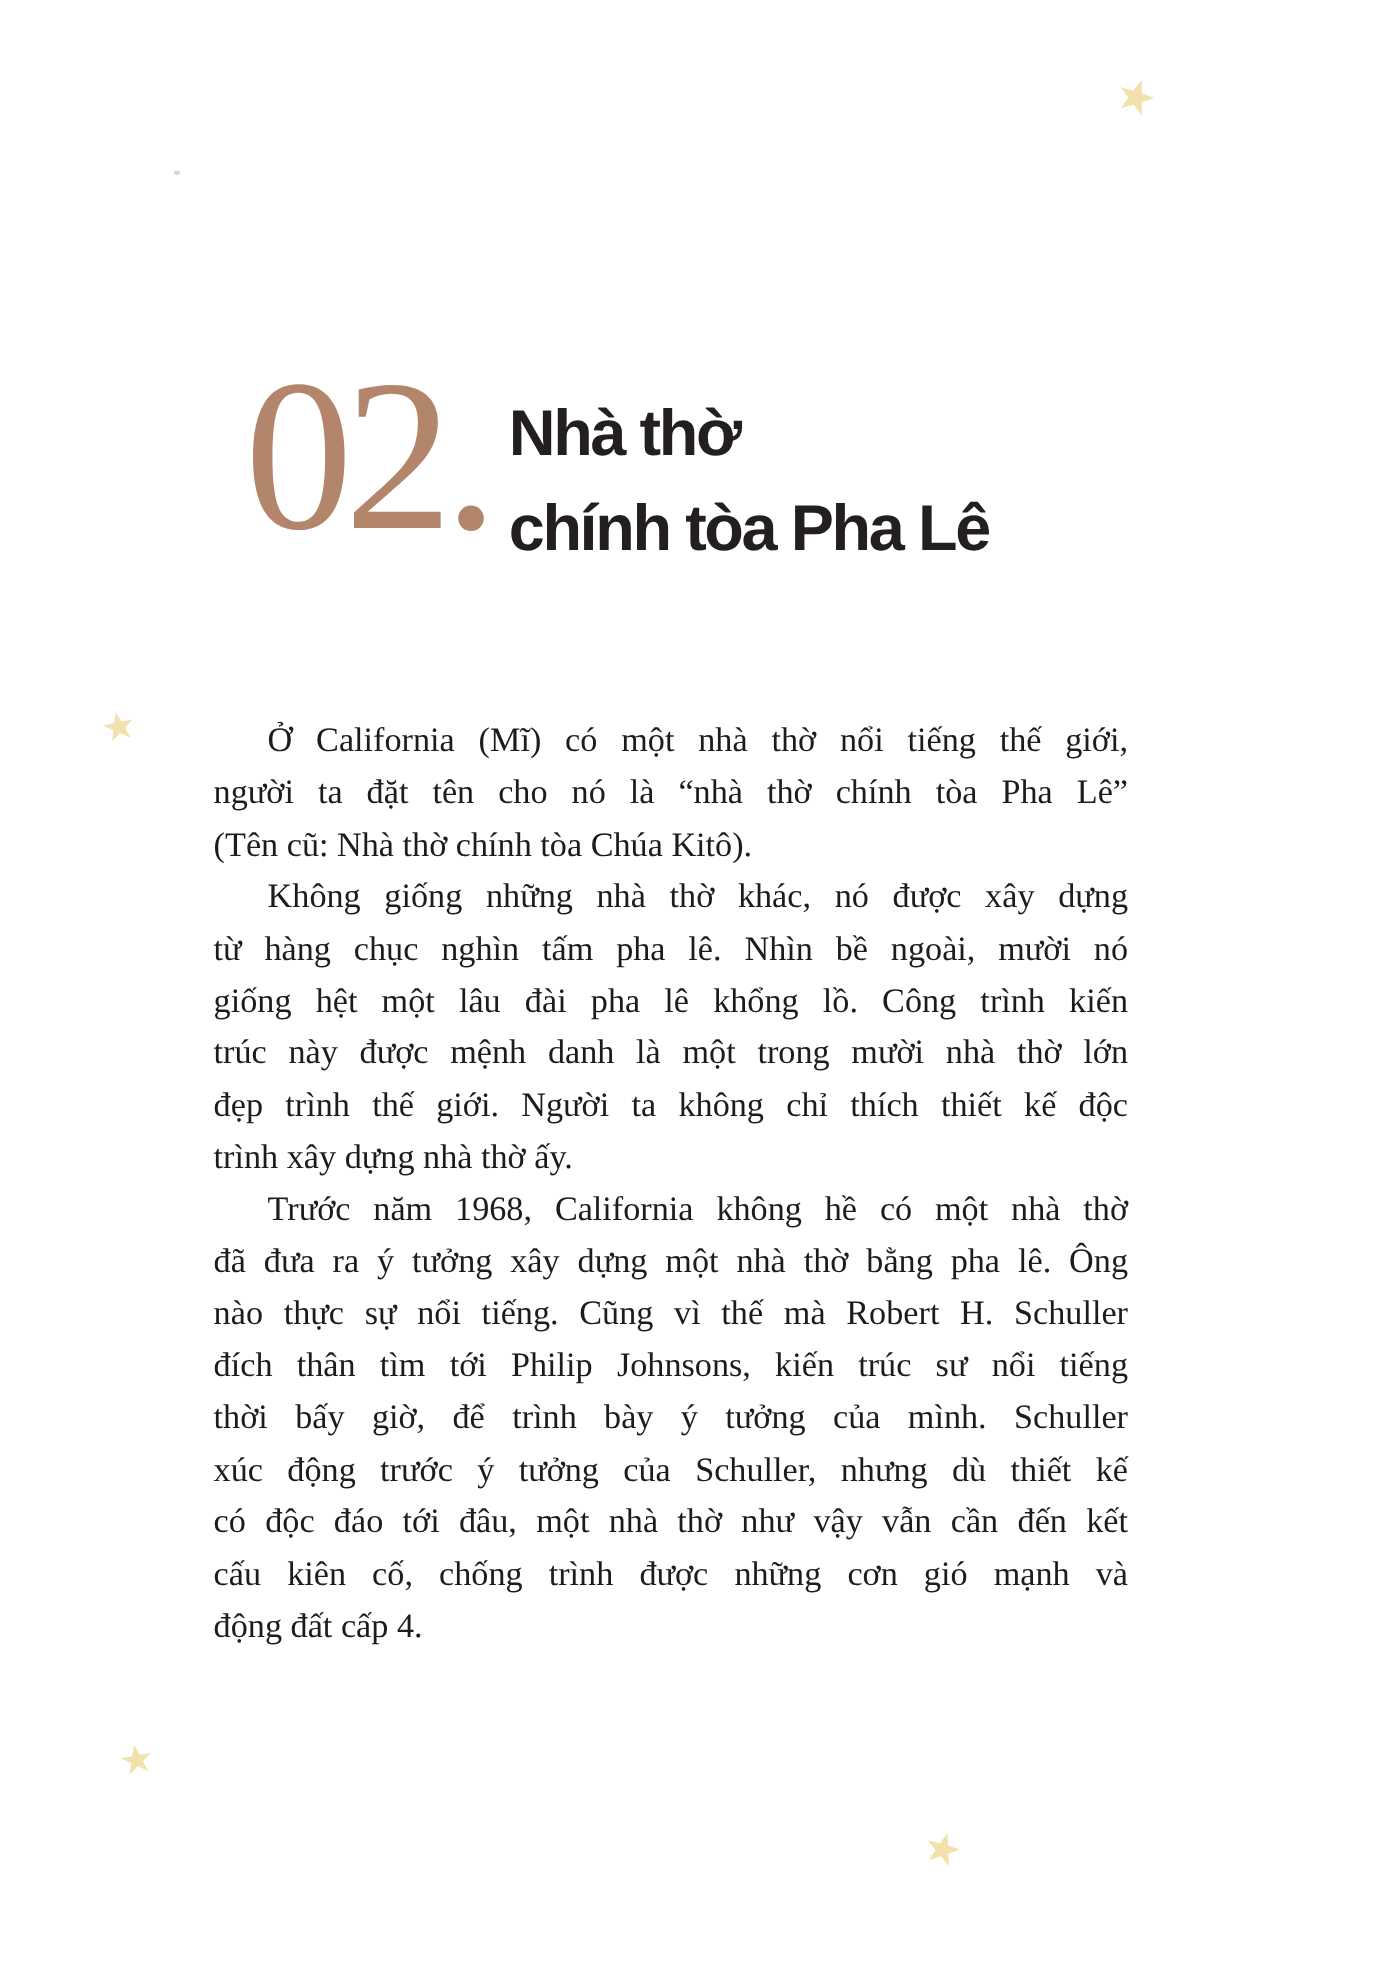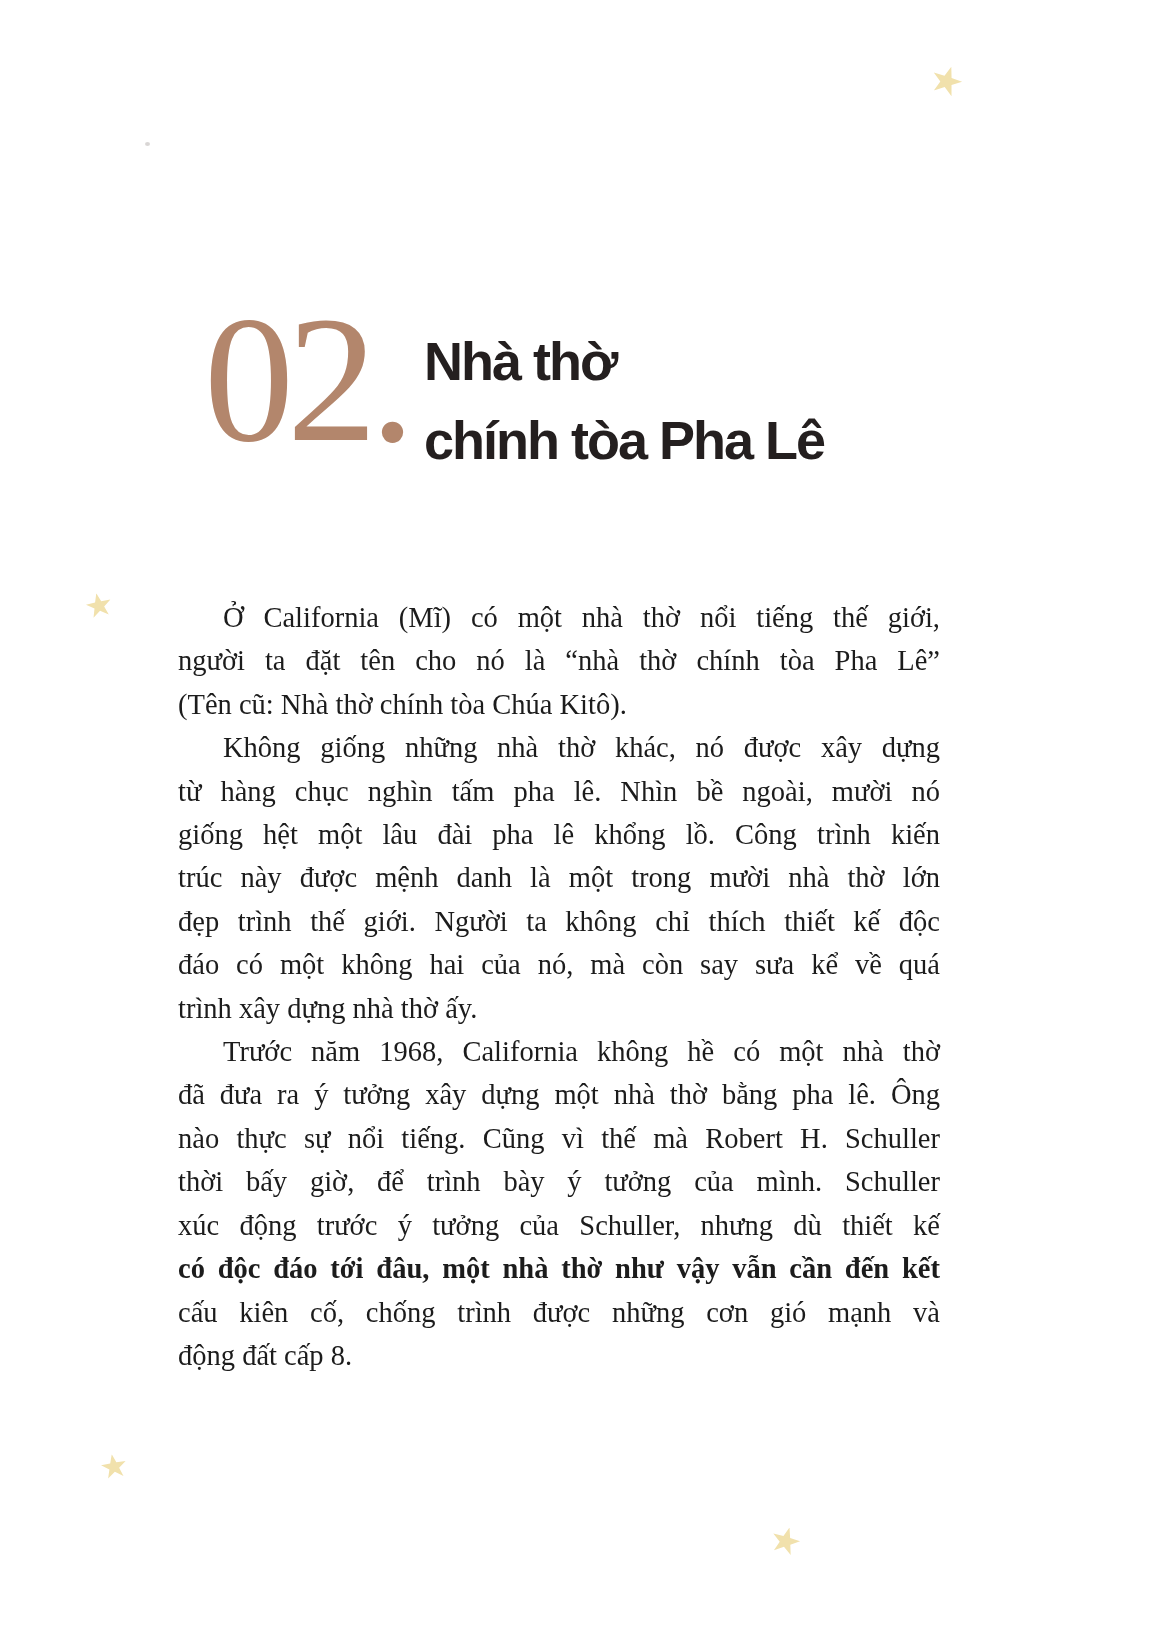--- a/index.html
+++ b/index.html
@@ -113,29 +113,29 @@
       <span class="line" style="display: block;">người ta đặt tên cho nó là “nhà thờ chính tòa Pha Lê”</span>
       <span class="line plast" style="display: block;">(Tên cũ: Nhà thờ chính tòa Chúa Kitô).</span>
     </p>
 
     <p>
       <span class="line indent" style="display: block;">Không giống những nhà thờ khác, nó được xây dựng</span>
       <span class="line" style="display: block;">từ hàng chục nghìn tấm pha lê. Nhìn bề ngoài, mười nó</span>
       <span class="line" style="display: block;">giống hệt một lâu đài pha lê khổng lồ. Công trình kiến</span>
       <span class="line" style="display: block;">trúc này được mệnh danh là một trong mười nhà thờ lớn</span>
       <span class="line" style="display: block;">đẹp trình thế giới. Người ta không chỉ thích thiết kế độc</span>
-      <span class="line" style="display: block;">đáo có một không hai của nó, mà còn say sưa kể về quá</span>
       <span class="line plast" style="display: block;">trình xây dựng nhà thờ ấy.</span>
     </p>
 
     <p>
       <span class="line indent" style="display: block;">Trước năm 1968, California không hề có một nhà thờ</span>
       <span class="line" style="display: block;">đã đưa ra ý tưởng xây dựng một nhà thờ bằng pha lê. Ông</span>
       <span class="line" style="display: block;">nào thực sự nổi tiếng. Cũng vì thế mà Robert H. Schuller</span>
+      <span class="line" style="display: block;">đích thân tìm tới Philip Johnsons, kiến trúc sư nổi tiếng</span>
       <span class="line" style="display: block;">thời bấy giờ, để trình bày ý tưởng của mình. Schuller</span>
       <span class="line" style="display: block;">xúc động trước ý tưởng của Schuller, nhưng dù thiết kế</span>
-      <span class="line" style="display: block; font-weight: bold;">có độc đáo tới đâu, một nhà thờ như vậy vẫn cần đến kết</span>
+      <span class="line" style="display: block;">có độc đáo tới đâu, một nhà thờ như vậy vẫn cần đến kết</span>
       <span class="line" style="display: block;">cấu kiên cố, chống trình được những cơn gió mạnh và</span>
-      <span class="line plast" style="display: block;">động đất cấp 8.</span>
+      <span class="line plast" style="display: block;">động đất cấp 4.</span>
     </p>
 
   </div>
 </div>
 
 </body></html>

